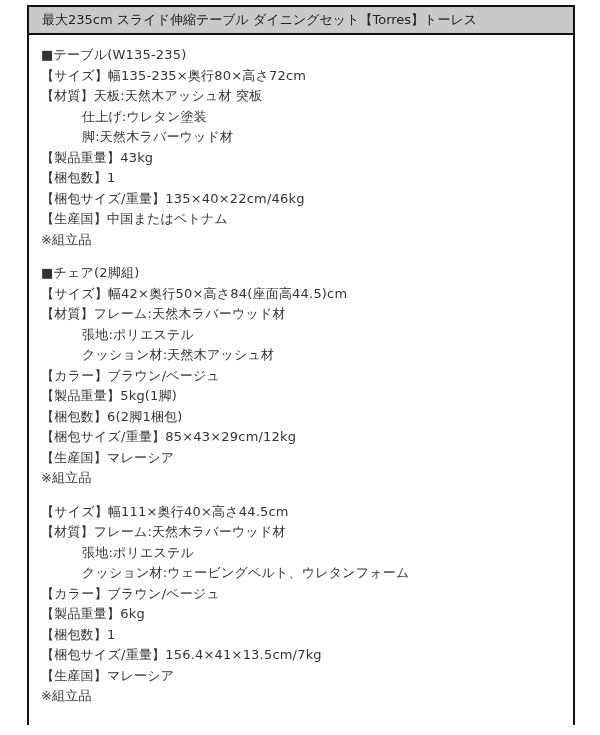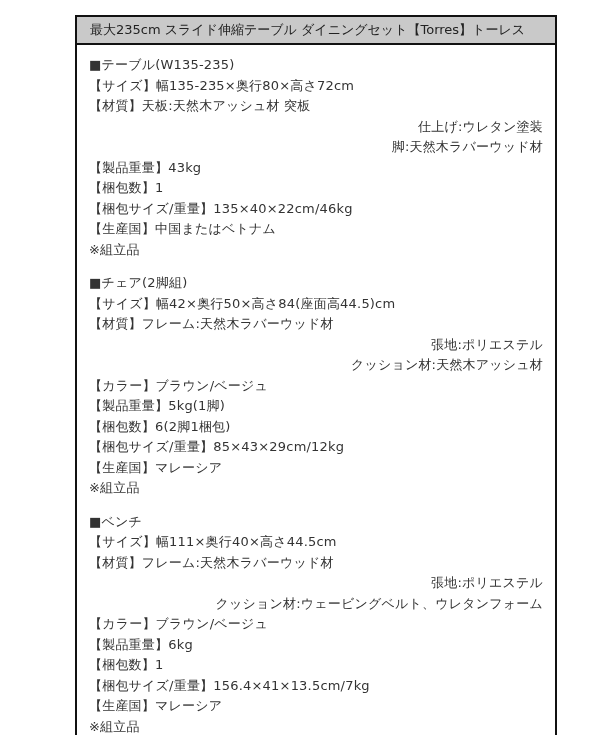--- a/index.html
+++ b/index.html
@@ -17,29 +17,28 @@
     width: 600px;
     height: 735px;
     background: var(--page-bg);
     font-family: "DejaVu Sans", "Liberation Sans", sans-serif;
     position: relative;
     overflow: hidden;
   }
   .spec-box {
     position: absolute;
     left: 27px;
-    top: 15px;
-    width: 482px;
+    top: 5px;
+    width: 548px;
     height: 720px;
     border-left: 2px solid var(--border);
     border-right: 2px solid var(--border);
     border-top: 2px solid var(--border);
     overflow: hidden;
     background: var(--page-bg);
-    margin-left: 48px;
   }
   .spec-header {
     background: var(--header-bg);
     border-bottom: 2px solid var(--border);
     height: 28px;
     line-height: 26px;
     padding: 0 8px 0 13px;
     font-size: 13px;
     color: #222222;
     white-space: nowrap;
@@ -49,21 +48,21 @@
     padding: 10px 12px 0 12px;
     font-size: 13px;
     color: var(--text);
   }
   .section { margin: 0 0 13px 0; }
   .line {
     line-height: 20.5px;
     white-space: pre;
     letter-spacing: 0.2px;
   }
-  .line.indent { padding-left: 41px; text-align: right; }
+  .line.indent { padding-left: 41px; }
 </style>
 </head>
 <body>
 
 <div class="spec-box">
   <div class="spec-header">
     <span>最大235cm スライド伸縮テーブル ダイニングセット【Torres】トーレス</span>
   </div>
   <div class="spec-body" id="sections-container">
       <div class="section">
@@ -85,21 +84,20 @@
         <div class="line indent">張地:ポリエステル</div>
         <div class="line indent">クッション材:天然木アッシュ材</div>
         <div class="line">【カラー】ブラウン/ベージュ</div>
         <div class="line">【製品重量】5kg(1脚)</div>
         <div class="line">【梱包数】6(2脚1梱包)</div>
         <div class="line">【梱包サイズ/重量】85×43×29cm/12kg</div>
         <div class="line">【生産国】マレーシア</div>
         <div class="line">※組立品</div>
       </div>
       <div class="section">
-        <div class="line heading">■ベンチ</div>
         <div class="line">【サイズ】幅111×奥行40×高さ44.5cm</div>
         <div class="line">【材質】フレーム:天然木ラバーウッド材</div>
         <div class="line indent">張地:ポリエステル</div>
         <div class="line indent">クッション材:ウェービングベルト、ウレタンフォーム</div>
         <div class="line">【カラー】ブラウン/ベージュ</div>
         <div class="line">【製品重量】6kg</div>
         <div class="line">【梱包数】1</div>
         <div class="line">【梱包サイズ/重量】156.4×41×13.5cm/7kg</div>
         <div class="line">【生産国】マレーシア</div>
         <div class="line">※組立品</div>

